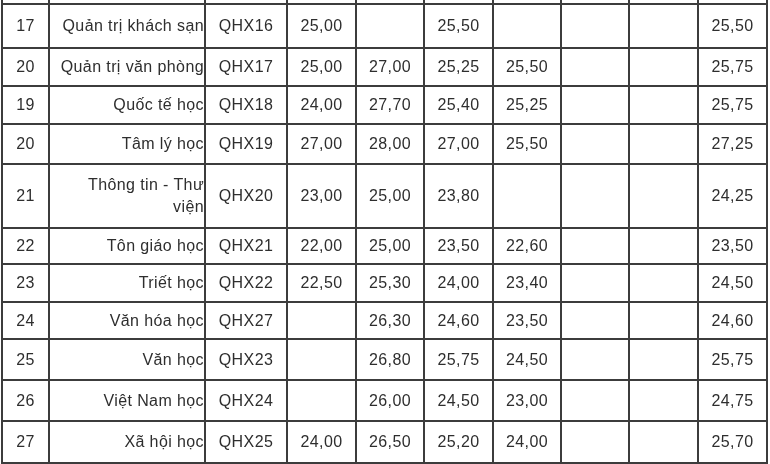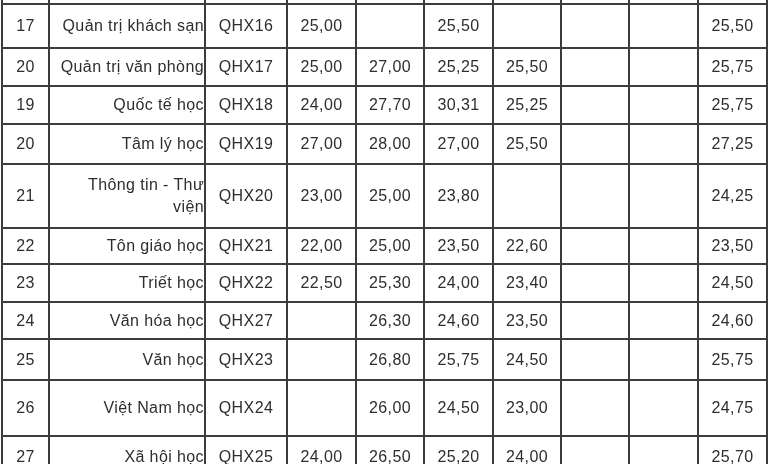--- a/index.html
+++ b/index.html
@@ -96,21 +96,21 @@
           <td class="c-score"></td>
           <td class="c-score"></td>
           <td class="c-final">25,75</td>
         </tr>
         <tr style="height: 38px;">
           <td class="c-no">19</td>
           <td class="c-major">Quốc tế học</td>
           <td class="c-code">QHX18</td>
           <td class="c-score">24,00</td>
           <td class="c-score">27,70</td>
-          <td class="c-score">30,31</td>
+          <td class="c-score">25,40</td>
           <td class="c-score">25,25</td>
           <td class="c-score"></td>
           <td class="c-score"></td>
           <td class="c-final">25,75</td>
         </tr>
         <tr style="height: 40px;">
           <td class="c-no">20</td>
           <td class="c-major">Tâm lý học</td>
           <td class="c-code">QHX19</td>
           <td class="c-score">27,00</td>
@@ -175,21 +175,21 @@
           <td class="c-major">Văn học</td>
           <td class="c-code">QHX23</td>
           <td class="c-score"></td>
           <td class="c-score">26,80</td>
           <td class="c-score">25,75</td>
           <td class="c-score">24,50</td>
           <td class="c-score"></td>
           <td class="c-score"></td>
           <td class="c-final">25,75</td>
         </tr>
-        <tr style="height: 56px;">
+        <tr style="height: 41px;">
           <td class="c-no">26</td>
           <td class="c-major">Việt Nam học</td>
           <td class="c-code">QHX24</td>
           <td class="c-score"></td>
           <td class="c-score">26,00</td>
           <td class="c-score">24,50</td>
           <td class="c-score">23,00</td>
           <td class="c-score"></td>
           <td class="c-score"></td>
           <td class="c-final">24,75</td>

